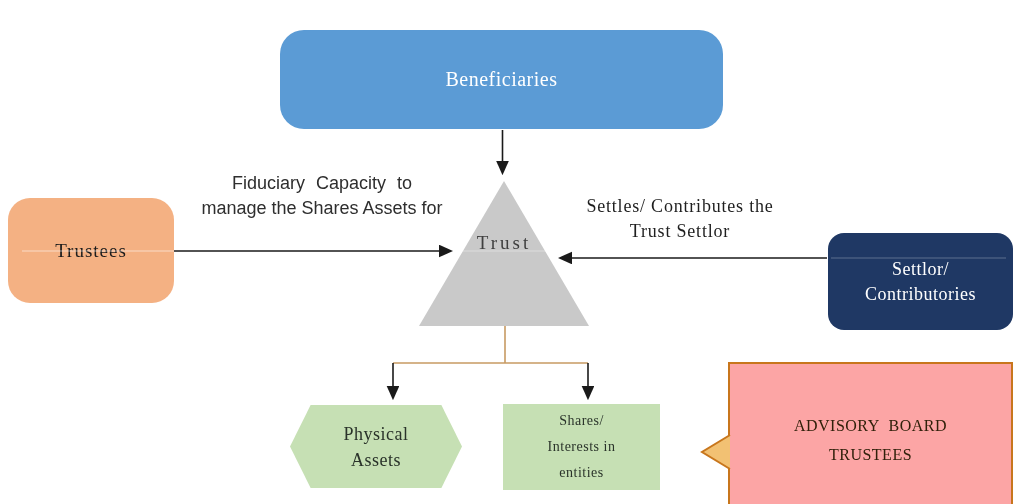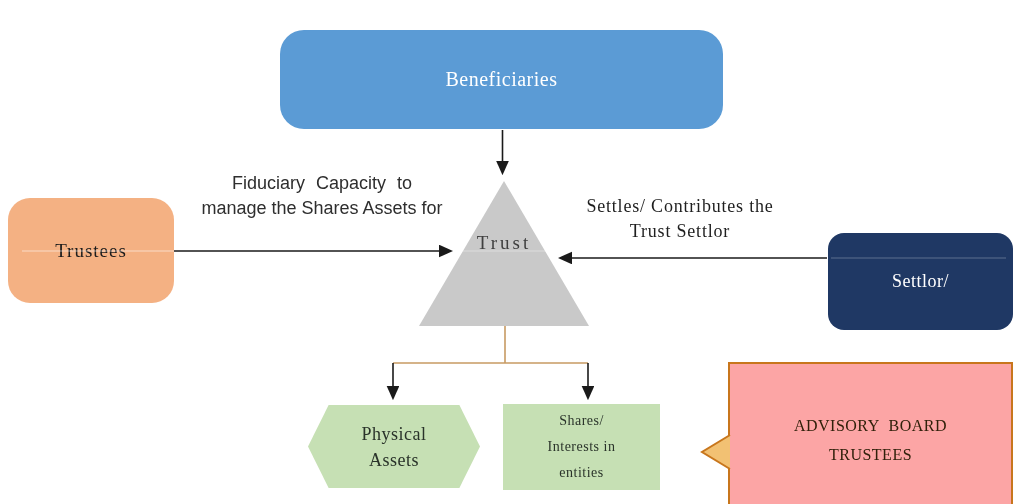--- a/index.html
+++ b/index.html
@@ -39,21 +39,21 @@
   }
   .triangle {
     left: 419px; top: 181px; width: 170px; height: 145px;
     background: #c9c9c9;
     clip-path: polygon(50% 0%, 0% 100%, 100% 100%);
     justify-content: center;
     padding-bottom: 22px;
     color: #3f3f3f; font-size: 19px; letter-spacing: 3px;
   }
   .hexagon {
-    left: 308px; top: 405px; width: 172px; height: 83px;
+    left: 290px; top: 405px; width: 172px; height: 83px;
     background: #c6e0b4;
     clip-path: polygon(12% 0%, 88% 0%, 100% 50%, 88% 100%, 12% 100%, 0% 50%);
     color: #2a332a; font-size: 18px; line-height: 26px; letter-spacing: 0.5px;
   }
   .shares {
     left: 503px; top: 404px; width: 157px; height: 86px;
     background: #c6e0b4;
     color: #2a332a; font-size: 14px; line-height: 26px; letter-spacing: 0.5px;
   }
   .banner {
@@ -93,20 +93,21 @@
   <div class="node beneficiaries">
     <span>Beneficiaries</span>
   </div>
 
   <div class="node trustees">
     <span>Trustees</span>
   </div>
 
   <div class="node settlor">
     <span>Settlor/</span>
+    <span>Contributories</span>
   </div>
 
   <div class="node triangle">
     <span>Trust</span>
   </div>
 
   <div class="node hexagon">
     <span>Physical</span>
     <span>Assets</span>
   </div>

